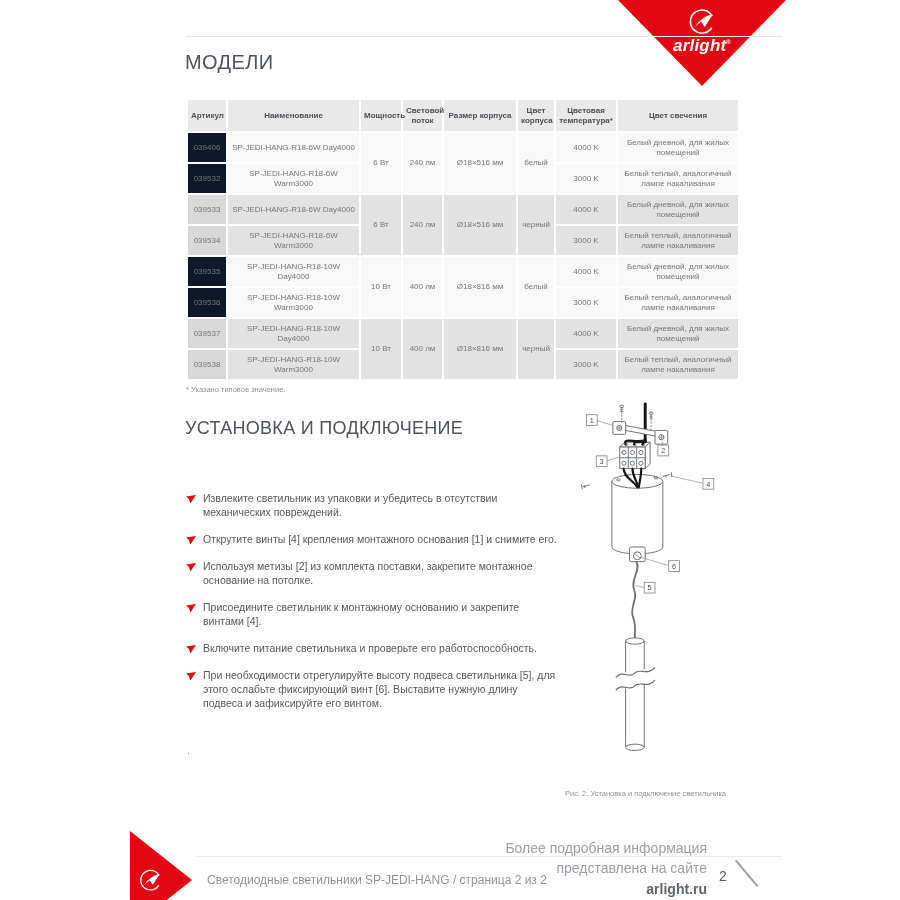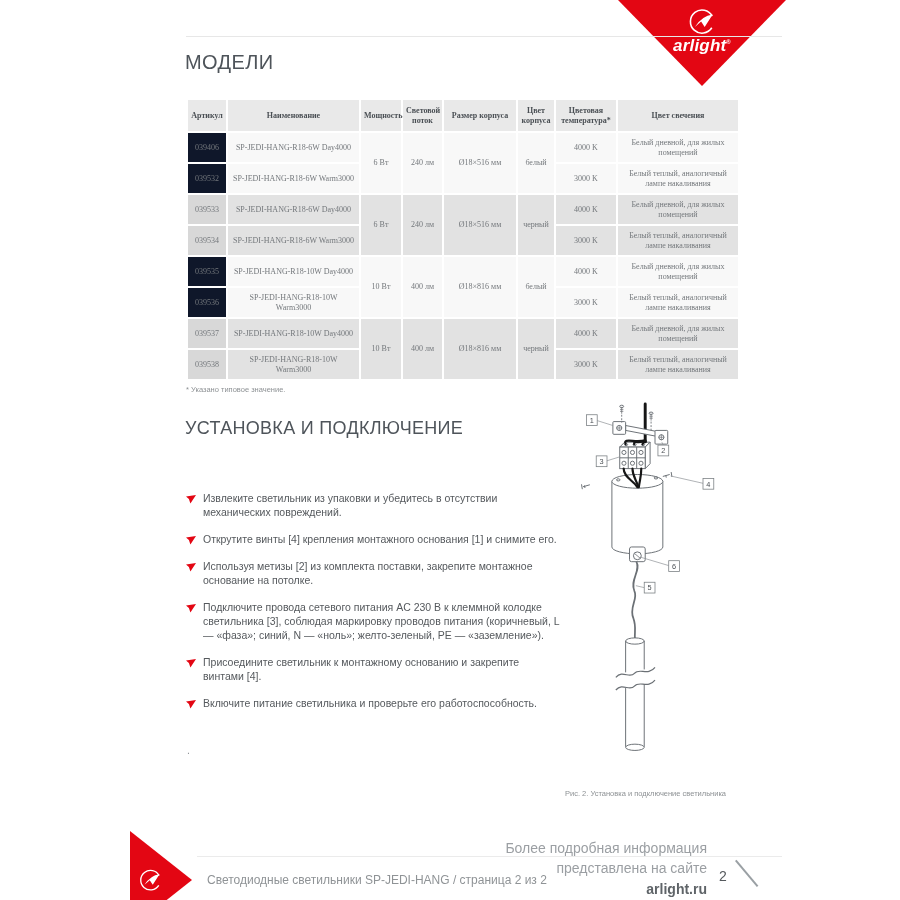--- a/index.html
+++ b/index.html
@@ -23,21 +23,21 @@
   .brand-text sup { font-size:6px; font-style:normal; }
 
   
   .top-rule { position:absolute; left:186px; top:36px; width:596px; height:1px; background:#e7e7e7; }
   .models-title { position:absolute; left:185px; top:51px; font-size:20px; letter-spacing:0.4px; color:#4e545a; }
   .install-title { position:absolute; left:185px; top:418px; font-size:18px; letter-spacing:0.3px; color:#4e545a;text-align:right; }
 
   
   .models-table {
     position:absolute; left:186px; top:98px; width:552px;
-    border-collapse:collapse; table-layout:fixed;font-family:Liberation Serif, serif;
+    border-collapse:collapse; table-layout:fixed;
   }
   .models-table th, .models-table td {
     border:2px solid #ffffff; text-align:center; vertical-align:middle;
     font-size:8px; line-height:1.25; padding:2px 3px;
   }
   .models-table th { background:#e9e9e9; color:#4a4f54; font-weight:bold; height:33px; }
   .models-table td { height:31px; color:#73777b; }
   tr.g-light td { background:#f8f8f8; }
   tr.g-light td.art { background:#0f172a; }
   tr.g-dark td { background:#e2e2e2; }
@@ -199,27 +199,27 @@
           <path d="M0,1.6 L10,0 L4.4,8.6 L2.9,3.9 Z"></path>
         </svg><span>Извлеките светильник из упаковки и убедитесь в отсутствии механических повреждений.</span></li>
     <li><svg class="b-arrow" viewBox="0 0 10 9">
           <path d="M0,1.6 L10,0 L4.4,8.6 L2.9,3.9 Z"></path>
         </svg><span>Открутите винты [4] крепления монтажного основания [1] и снимите его.</span></li>
     <li><svg class="b-arrow" viewBox="0 0 10 9">
           <path d="M0,1.6 L10,0 L4.4,8.6 L2.9,3.9 Z"></path>
         </svg><span>Используя метизы [2] из комплекта поставки, закрепите монтажное основание на потолке.</span></li>
     <li><svg class="b-arrow" viewBox="0 0 10 9">
           <path d="M0,1.6 L10,0 L4.4,8.6 L2.9,3.9 Z"></path>
-        </svg><span>Подключите провода сетевого питания AC 230 В к клеммной колодке светильника [3], соблюдая маркировку проводов питания (коричневый, L — «фаза»; синий, N — «ноль»; желто-зеленый, PE — «заземление»).</span></li>
-    <li><svg class="b-arrow" viewBox="0 0 10 9">
-          <path d="M0,1.6 L10,0 L4.4,8.6 L2.9,3.9 Z"></path>
         </svg><span>Присоедините светильник к монтажному основанию и закрепите винтами [4].</span></li>
     <li><svg class="b-arrow" viewBox="0 0 10 9">
           <path d="M0,1.6 L10,0 L4.4,8.6 L2.9,3.9 Z"></path>
         </svg><span>Включите питание светильника и проверьте его работоспособность.</span></li>
+    <li><svg class="b-arrow" viewBox="0 0 10 9">
+          <path d="M0,1.6 L10,0 L4.4,8.6 L2.9,3.9 Z"></path>
+        </svg><span>При необходимости отрегулируйте высоту подвеса светильника [5], для этого ослабьте фиксирующий винт [6]. Выставите нужную длину подвеса и зафиксируйте его винтом.</span></li>
   </ul>
   <div class="trailing-dot">.</div>
 
   <svg class="diagram" viewBox="0 0 200 392">
 
     <g>
       <path class="wht" d="M56,81 L56,148 A26,7 0 0 0 108,148 L108,81 Z" stroke="none"></path>
       <path class="ln" d="M56,81 L56,148 A26,7 0 0 0 108,148 L108,81"></path>
       <ellipse class="wht ln" cx="82" cy="81" rx="26" ry="7"></ellipse>
       <ellipse class="ln" cx="62.5" cy="79.5" rx="1.8" ry="1.1"></ellipse>

